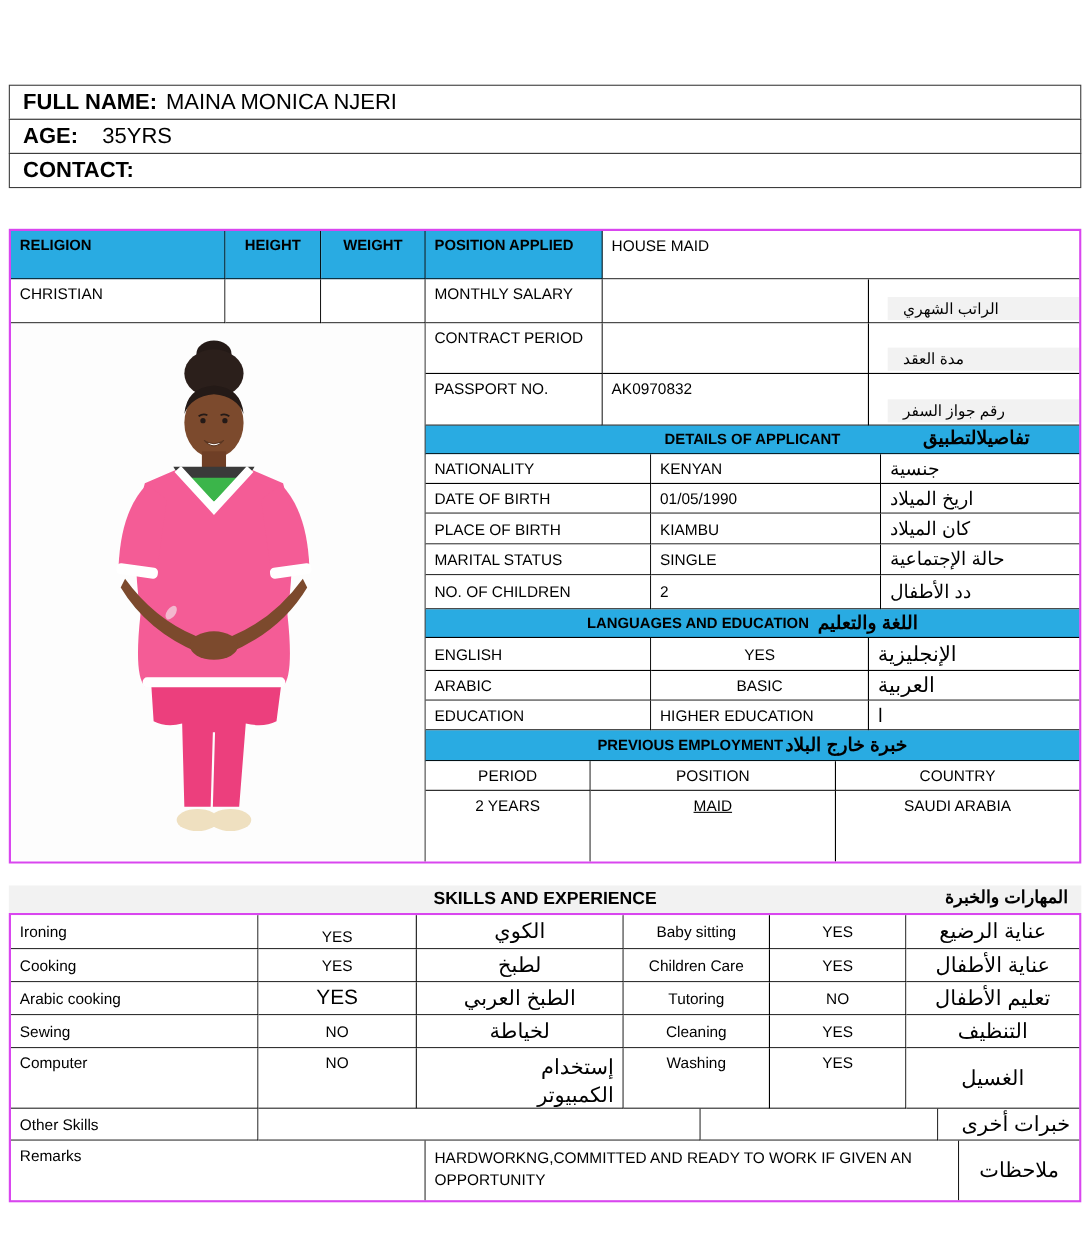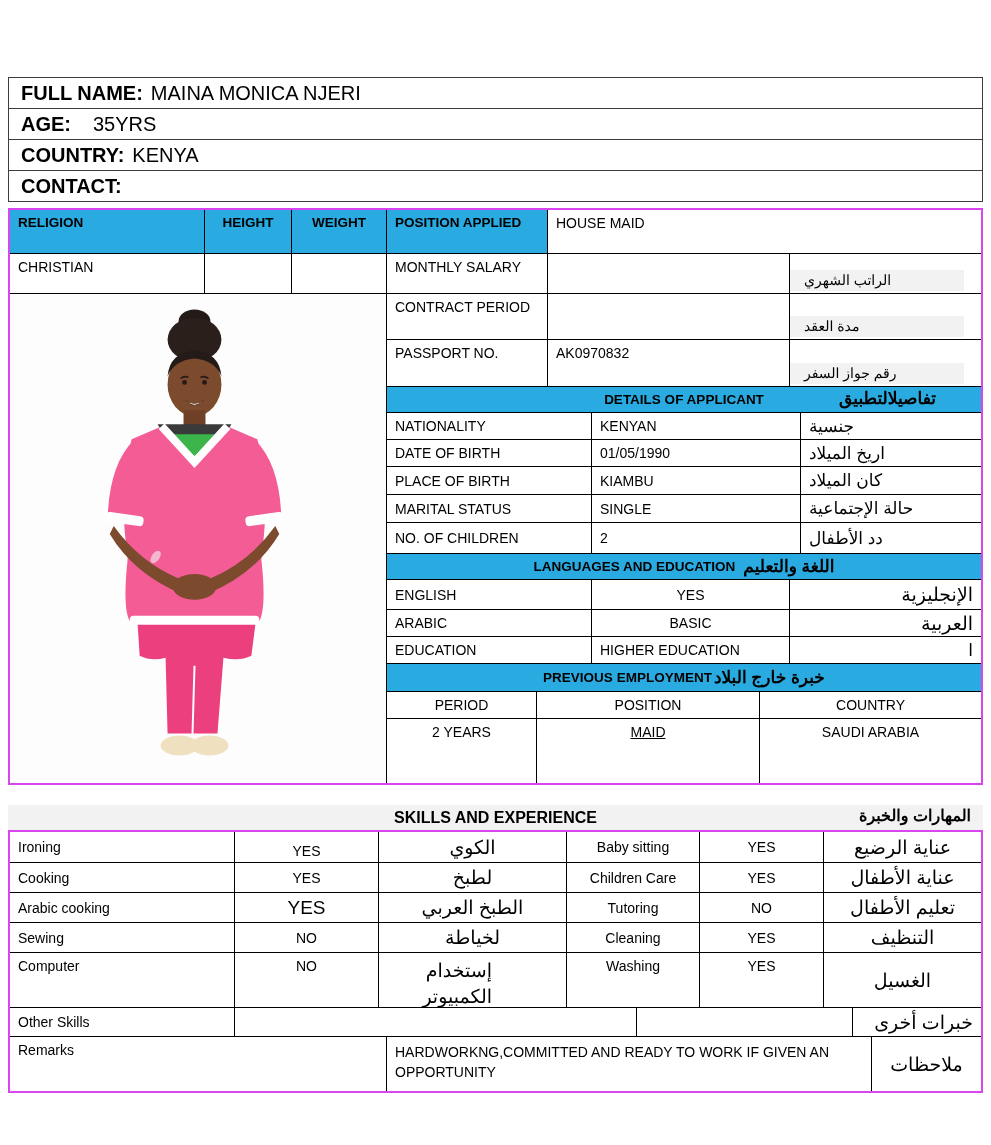--- a/index.html
+++ b/index.html
@@ -12,21 +12,21 @@
   .info-row b{font-weight:bold;}
   .info-val{margin-left:8px;}
   .info-val.gap{margin-left:22px;}
   
   .tbl{position:absolute;box-sizing:border-box;border:2px solid #d946ef;background:#fff;}
   .c{position:absolute;box-sizing:border-box;display:flex;align-items:center;
      padding:2px 8px;font-size:14px;border-right:1px solid #000;border-bottom:1px solid #000;
      overflow:hidden;background:#fff;}
   .blue{background:#29abe2;font-weight:bold;font-size:13.5px;}
   .center{justify-content:center;text-align:center;}
-  .right{text-align:right;}
+  .right{justify-content:flex-end;text-align:right;}
   .top{align-items:flex-start;padding-top:5px;}
   .bottom{align-items:flex-end;padding-bottom:3px;}
   .nbr{border-right:none;}
   .nbb{border-bottom:none;}
   .ar{direction:rtl;font-size:17px;}
   .ar-big{direction:rtl;font-size:19px;}
   .hl{background:#f2f2f2;padding:2px 10px 3px 14px;min-width:150px;text-align:left;direction:rtl;}
   .hdr-ar{position:absolute;right:45px;top:1px;direction:rtl;font-size:17px;font-weight:bold;}
   .inline-ar{direction:rtl;font-size:17px;font-weight:bold;margin-left:8px;}
   .inline-ar.tight{margin-left:2px;}
@@ -46,24 +46,20 @@
   <div class="top-info">
     <div class="info-row">
       <b>FULL NAME:</b>
       <span class="info-val">MAINA MONICA NJERI</span>
     </div>
     <div class="info-row">
       <b>AGE:</b>
       <span class="info-val gap">35YRS</span>
     </div>
     <div class="info-row">
-      <b>COUNTRY:</b>
-      <span class="info-val">KENYA</span>
-    </div>
-    <div class="info-row">
       <b>CONTACT:</b>
       <span class="info-val"></span>
     </div>
   </div>
 
   <div class="tbl" style="left:8px;top:208px;width:975px;height:577px;">
 
     <div class="c blue top" style="left:0;top:0;width:195px;height:44px;">RELIGION</div>
     <div class="c blue top center" style="left:195px;top:0;width:87px;height:44px;">HEIGHT</div>
     <div class="c blue top center" style="left:282px;top:0;width:95px;height:44px;">WEIGHT</div>

